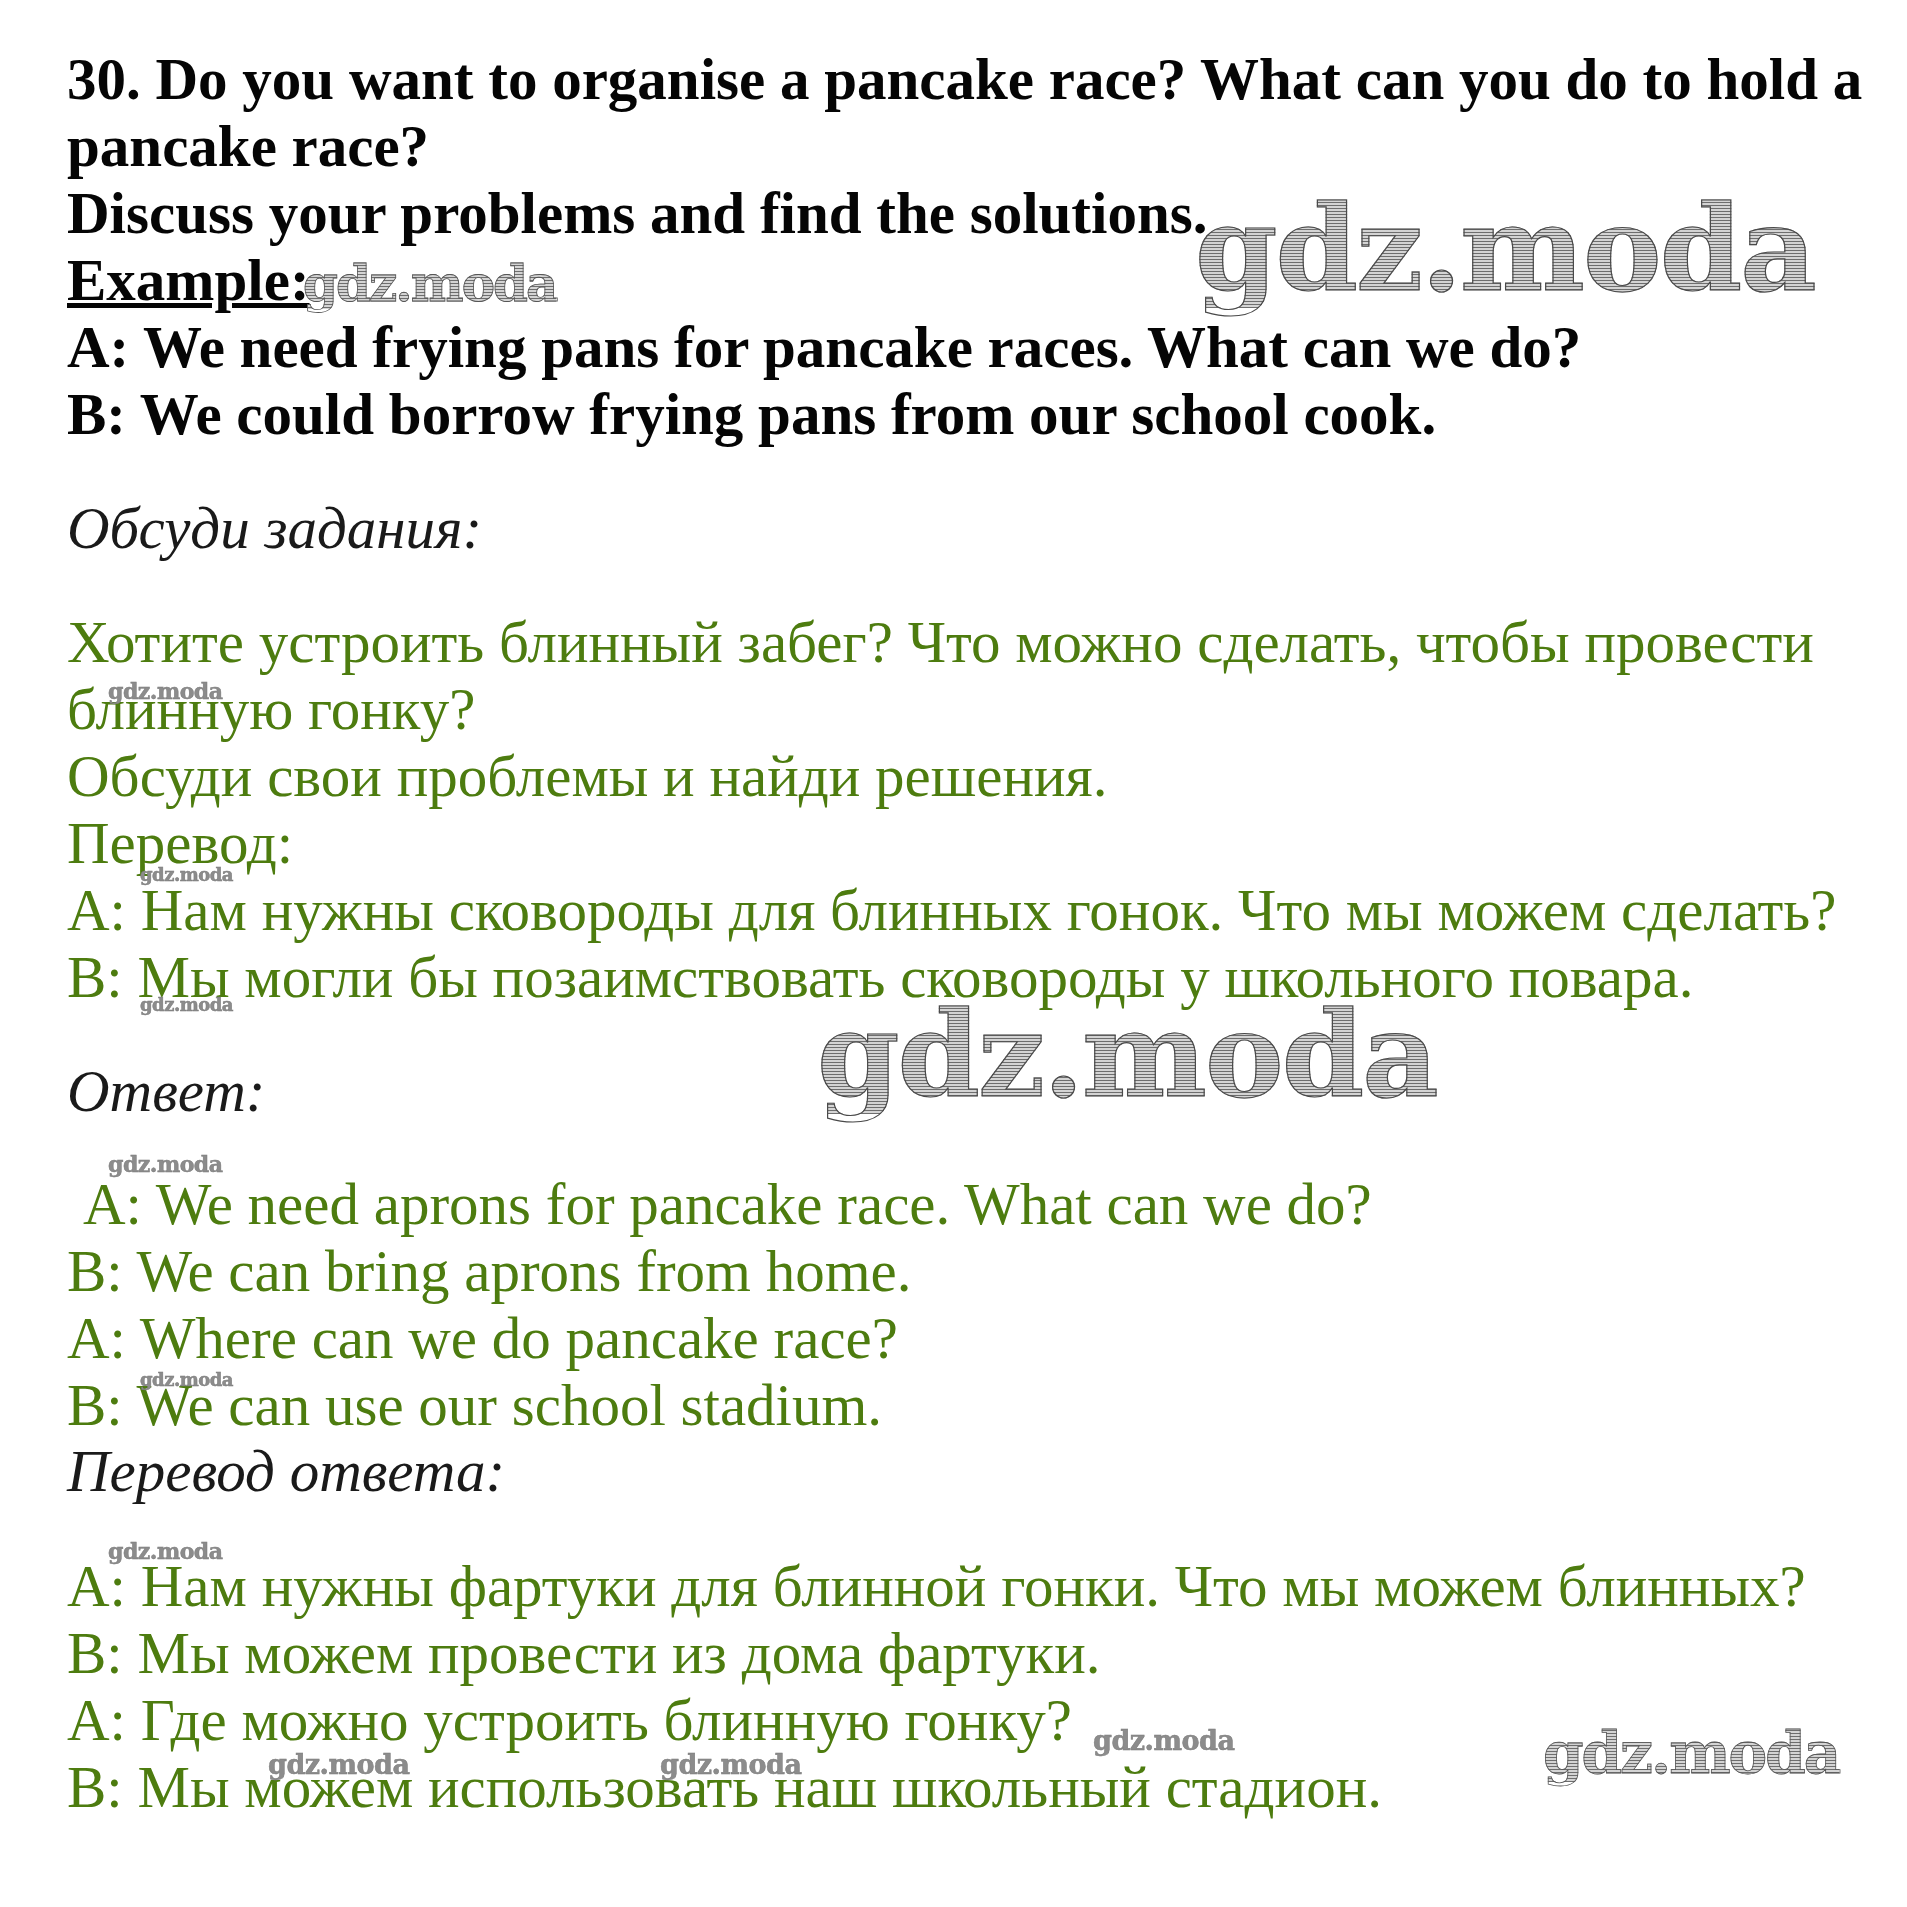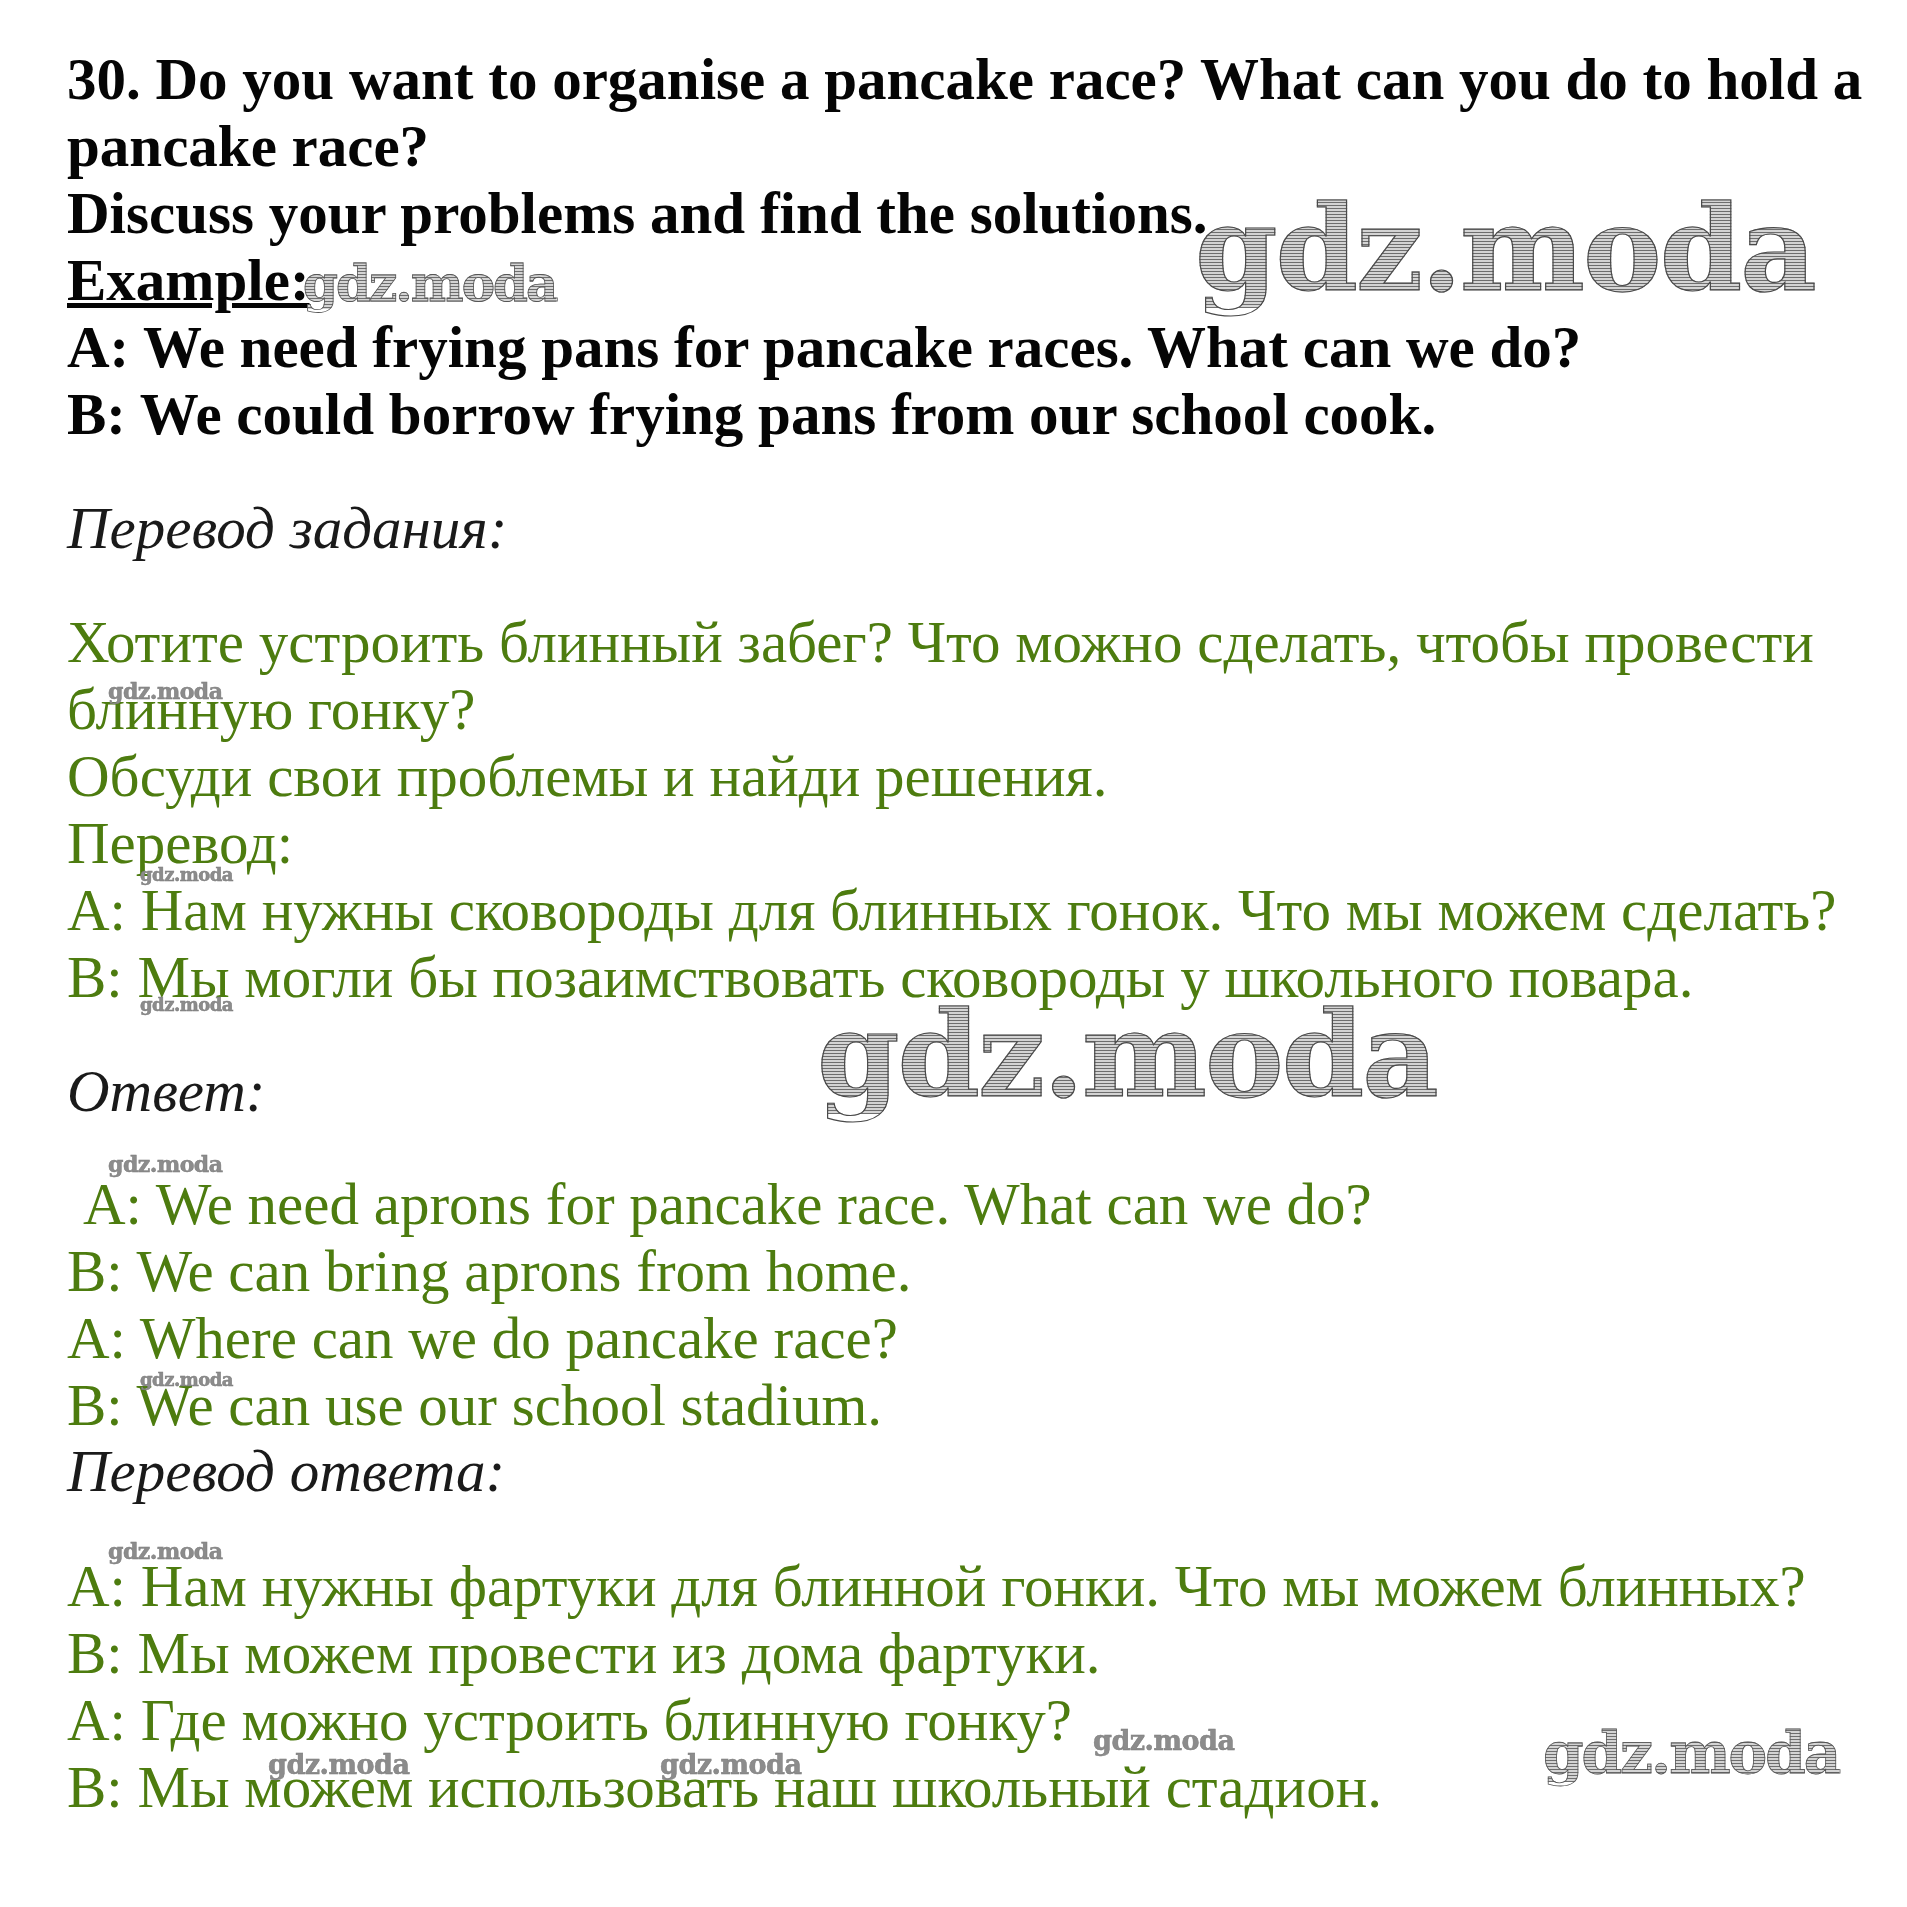--- a/index.html
+++ b/index.html
@@ -71,21 +71,21 @@
   <div>
     <div class="line bold" style="top:50px;">30. Do you want to organise a pancake race? What can you do to hold a</div>
     <div class="line bold" style="top:117px;">pancake race?</div>
     <div class="line bold" style="top:184px;">Discuss your problems and find the solutions.</div>
     <div class="line bold" style="top:251px;text-decoration:underline;">Example:</div>
     <div class="line bold" style="top:318px;">A: We need frying pans for pancake races. What can we do?</div>
     <div class="line bold" style="top:385px;">B: We could borrow frying pans from our school cook.</div>
   </div>
 
   <div>
-    <div class="line italic" style="top:499px;">Перевод задания:</div>
+    <div class="line italic" style="top:499px;">Обсуди задания:</div>
     <div class="line regular" style="top:613px;">Хотите устроить блинный забег? Что можно сделать, чтобы провести</div>
     <div class="line regular" style="top:680px;">блинную гонку?</div>
     <div class="line regular" style="top:747px;">Обсуди свои проблемы и найди решения.</div>
     <div class="line regular" style="top:814px;">Перевод:</div>
     <div class="line regular" style="top:881px;">А: Нам нужны сковороды для блинных гонок. Что мы можем сделать?</div>
     <div class="line regular" style="top:948px;">В: Мы могли бы позаимствовать сковороды у школьного повара.</div>
   </div>
 
   <div>
     <div class="line italic" style="top:1062px;">Ответ:</div>

